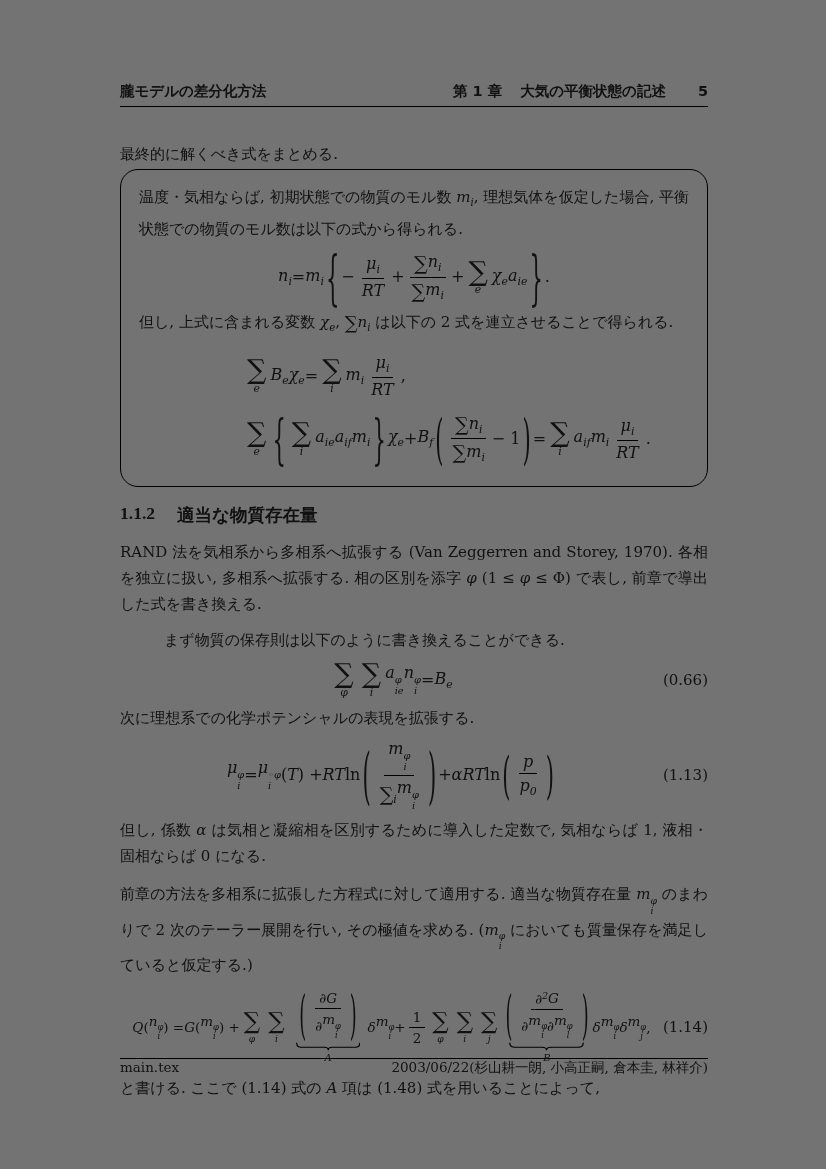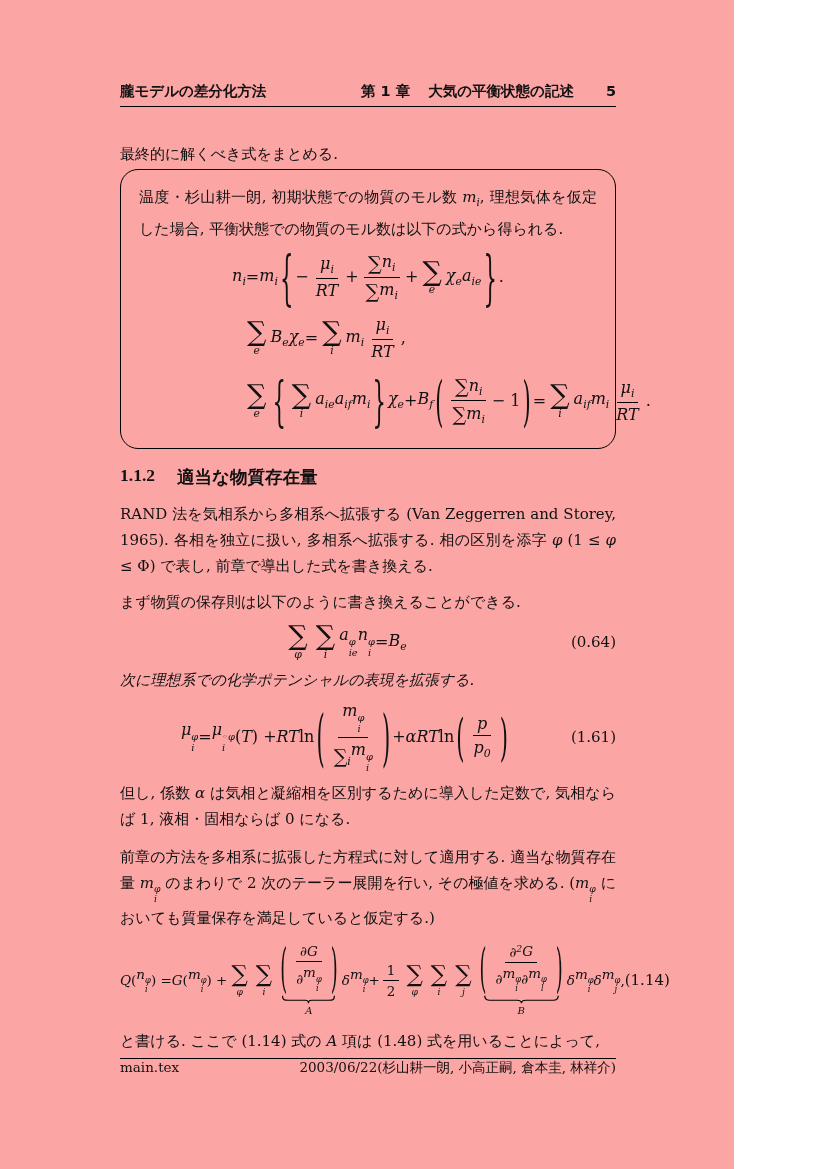--- a/index.html
+++ b/index.html
@@ -1,16 +1,16 @@
 <!DOCTYPE html>
 <html><head>
 <meta charset="utf-8">
 <style>
   html,body{margin:0;padding:0;background:#ffffff;}
-  .page{position:relative;width:734px;height:1169px;background:#fca5a5;overflow:hidden;
+  .page{position:relative;width:826px;height:1169px;background:#737373;overflow:hidden;
         font-family:"DejaVu Serif","Liberation Serif",serif;color:#111;}
   .content{margin:0 118px 0 120px;}
   
   .pagehead{padding-top:82px;display:flex;justify-content:space-between;align-items:baseline;
             font-family:"DejaVu Sans","Liberation Sans",sans-serif;font-weight:bold;font-size:14.5px;
             border-bottom:1.5px solid #000;padding-bottom:5px;}
   .hright{display:flex;gap:18px;align-items:baseline;}
   .hpn{margin-left:14px;}
   
   .body{font-size:15px;line-height:26px;margin:0;text-align:justify;}
@@ -67,21 +67,21 @@
       <span class="hright">
         <span>第 1 章</span>
         <span>大気の平衡状態の記述</span>
         <span class="hpn">5</span>
       </span>
     </div>
 
     <p class="body intro">最終的に解くべき式をまとめる.</p>
 
     <div class="rbox">
-      <p class="body"><span class="jp">温度・杉山耕一朗, 初期状態での物質のモル数 </span><span class="mv"><span class="it">m</span><span class="subs">i</span></span><span class="jp">, 理想気体を仮定した場合, 平衡状態での物質のモル数は以下の式から得られる.</span></p>
+      <p class="body"><span class="jp">温度・気相ならば, 初期状態での物質のモル数 </span><span class="mv"><span class="it">m</span><span class="subs">i</span></span><span class="jp">, 理想気体を仮定した場合, 平衡状態での物質のモル数は以下の式から得られる.</span></p>
       <div class="deq center">
           <span class="mv"><span class="it">n</span><span class="subs">i</span></span>
           <span class="mo"><span class=""> = </span></span>
           <span class="mv"><span class="it">m</span><span class="subs">i</span></span>
           <span class="big" style="transform: scaleY(2.8);">{</span>
           <span class="mo"><span class="">−</span></span>
           <span class="frac">
             <span class="num">
               <span class="mv"><span class="it">μ</span><span class="subs">i</span></span>
             </span>
@@ -103,20 +103,21 @@
           <span class="mo"><span class=""> + </span></span>
           <span class="sum">
             <span class="sg">∑</span>
             <span class="sl">e</span>
           </span>
           <span class="mv"><span class="it">χ</span><span class="subs">e</span></span>
           <span class="mv"><span class="it">a</span><span class="subs">ie</span></span>
           <span class="big" style="transform: scaleY(2.8);">}</span>
           <span class="mo"><span class="">.</span></span>
         </div>
+      <p class="body"><span class="jp">但し, 上式に含まれる変数 </span><span class="mv"><span class="it">χ</span><span class="subs">e</span></span><span class="jp">, </span><span class="mo"><span class="sgi">∑</span></span><span class="mv"><span class="it">n</span><span class="subs">i</span></span><span class="jp"> は以下の 2 式を連立させることで得られる.</span></p>
       <div class="eqgroup">
         <div class="deq">
             <span class="sum">
               <span class="sg">∑</span>
               <span class="sl">e</span>
             </span>
             <span class="mv"><span class="it">B</span><span class="subs">e</span></span>
             <span class="mv"><span class="it">χ</span><span class="subs">e</span></span>
             <span class="mo"><span class=""> = </span></span>
             <span class="sum">
@@ -182,23 +183,23 @@
             <span class="mo"><span class="">.</span></span>
           </div>
       </div>
     </div>
 
     <h2>
       <span>1.1.2</span>
       <span>適当な物質存在量</span>
     </h2>
 
-    <p class="body sp"><span class="jp">RAND 法を気相系から多相系へ拡張する (Van Zeggerren and Storey, 1965). 各相を独立に扱い, 多相系へ拡張する. 相の区別を添字 </span><span class="mv"><span class="it">φ</span></span><span class="jp"> (1 ≤ </span><span class="mv"><span class="it">φ</span></span><span class="jp"> ≤ Φ) で表し, 前章で導出した式を書き換える.</span></p>
-
-    <p class="body" style="margin-top:10px;">まず物質の保存則は以下のように書き換えることができる.</p>
+    <p class="body sp"><span class="jp">RAND 法を気相系から多相系へ拡張する (Van Zeggerren and Storey, 1970). 各相を独立に扱い, 多相系へ拡張する. 相の区別を添字 </span><span class="mv"><span class="it">φ</span></span><span class="jp"> (1 ≤ </span><span class="mv"><span class="it">φ</span></span><span class="jp"> ≤ Φ) で表し, 前章で導出した式を書き換える.</span></p>
+
+    <p class="body" style="margin-top:10px;margin-left:44px;">まず物質の保存則は以下のように書き換えることができる.</p>
 
     <div class="eqrow">
       <span class="eqc deq">
           <span class="sum">
             <span class="sg">∑</span>
             <span class="sl">φ</span>
           </span>
           <span class="sum">
             <span class="sg">∑</span>
             <span class="sl">i</span>
@@ -207,25 +208,25 @@
               <span class="">φ</span>
               <span class="">ie</span>
             </span></span>
           <span class="mv"><span class="it">n</span><span class="ss">
               <span class="">φ</span>
               <span class="">i</span>
             </span></span>
           <span class="mo"><span class=""> = </span></span>
           <span class="mv"><span class="it">B</span><span class="subs">e</span></span>
         </span>
-      <span class="eqnum">(0.64)</span>
+      <span class="eqnum">(0.66)</span>
     </div>
 
 
-    <p class="body" style="margin-top:1px;font-style:italic;">次に理想系での化学ポテンシャルの表現を拡張する.</p>
+    <p class="body" style="margin-top:1px;">次に理想系での化学ポテンシャルの表現を拡張する.</p>
 
     <div class="eqrow">
       <span class="eqc deq">
           <span class="mv"><span class="it">μ</span><span class="ss">
               <span class="">φ</span>
               <span class="">i</span>
             </span></span>
           <span class="mo"><span class=""> = </span></span>
           <span class="mv"><span class="it">μ</span><span class="ss">
               <span class="">◦φ</span>
@@ -261,21 +262,21 @@
           <span class="frac">
             <span class="num">
               <span class="mv"><span class="it">p</span></span>
             </span>
             <span class="den">
               <span class="mv"><span class="it">p</span><span class="subs">0</span></span>
             </span>
           </span>
           <span class="big" style="transform: scaleY(2.4);">)</span>
         </span>
-      <span class="eqnum">(1.61)</span>
+      <span class="eqnum">(1.13)</span>
     </div>
 
     <p class="body"><span class="jp">但し, 係数 </span><span class="mv"><span class="it">α</span></span><span class="jp"> は気相と凝縮相を区別するために導入した定数で, 気相ならば 1, 液相・固相ならば 0 になる.</span></p>
 
     <p class="body" style="margin-top:12px;"><span class="jp">前章の方法を多相系に拡張した方程式に対して適用する. 適当な物質存在量 </span><span class="mv"><span class="it">m</span><span class="ss">
             <span class="">φ</span>
             <span class="">i</span>
           </span></span><span class="jp"> のまわりで 2 次のテーラー展開を行い, その極値を求める. (</span><span class="mv"><span class="it">m</span><span class="ss">
             <span class="">φ</span>
             <span class="">i</span>

